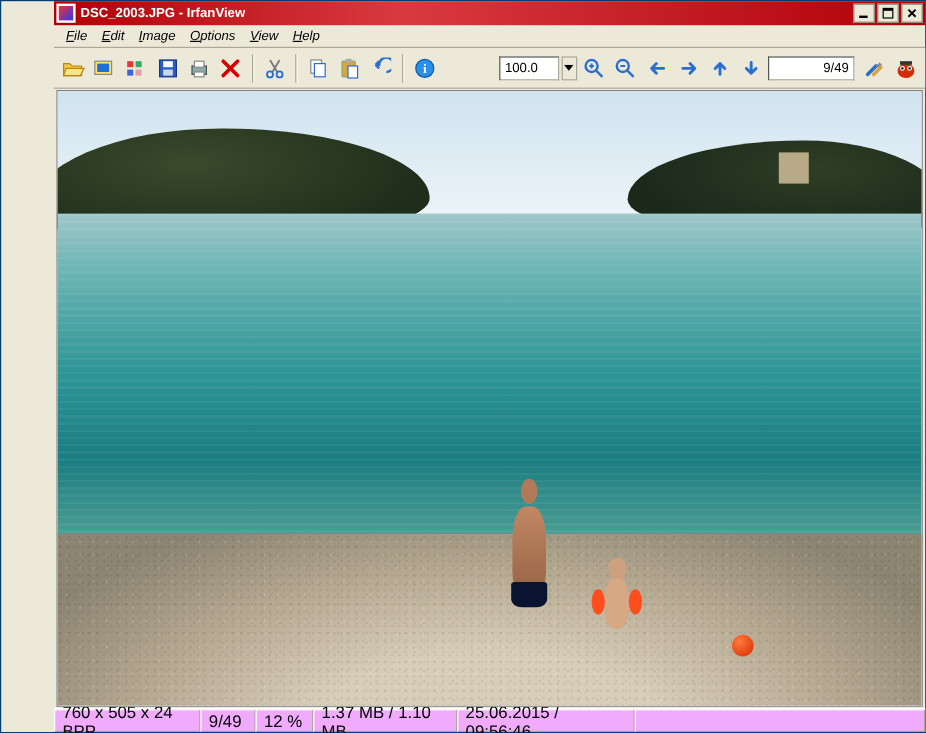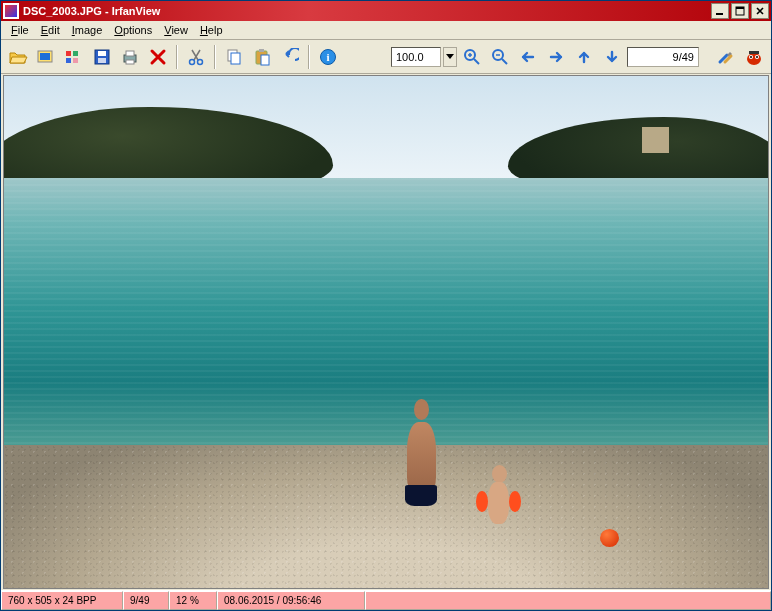--- a/index.html
+++ b/index.html
@@ -1,24 +1,24 @@
 <!DOCTYPE html>
 <html><head>
 <meta charset="utf-8">
 <style>
 * { box-sizing: border-box; margin: 0; padding: 0; }
 body { font-family: Tahoma, Arial, sans-serif; font-size: 11px; background: #ece9d8; width: 772px; height: 611px; overflow: hidden; }
-.window { width: 772px; height: 611px; border: 1px solid #003c74; display: flex; flex-direction: column; background: #ece9d8; }
+.window { width: 772px; height: 611px; border: 1px solid #003c74; display: flex; flex-direction: column; background: #ece9d8; padding-left: 44px; }
 .titlebar { height: 20px; background: linear-gradient(to right, #b00007, #d83a40 40%, #b00007); display: flex; align-items: center; padding: 0 2px; color: #fff; font-weight: bold; font-size: 11px; }
 .titlebar .appicon { width: 16px; height: 16px; margin-right: 4px; background: #fff; display: inline-block; position: relative; }
 .titlebar .appicon::before { content: ""; position: absolute; inset: 2px; background: linear-gradient(135deg,#e33,#33e); }
 .titlebar .title { flex: 1; }
 .titlebar .winbtn { width: 18px; height: 16px; background: #ece9d8; border: 1px solid #878573; margin-left: 2px; display: flex; align-items: center; justify-content: center; cursor: pointer; font-size: 10px; font-weight: bold; color: #000; }
 .menubar { height: 19px; display: flex; align-items: center; padding: 0 4px; border-bottom: 1px solid #aca899; }
-.menubar .mitem { padding: 1px 6px; cursor: pointer; }
+.menubar .mitem { padding: 1px 6px; cursor: pointer; font-style: italic; }
 .menubar .mitem span { text-decoration: underline; }
 .toolbar { height: 34px; display: flex; align-items: center; padding: 0 4px; gap: 2px; border-bottom: 1px solid #aca899; background: #ece9d8; }
 .tbtn { width: 26px; height: 26px; display: flex; align-items: center; justify-content: center; cursor: pointer; border: 1px solid transparent; }
 .tsep { width: 2px; height: 24px; border-left: 1px solid #aca899; border-right: 1px solid #fff; margin: 0 3px; }
 .zoomfield { width: 50px; height: 20px; border: 1px inset #aca899; background: #fff; font-size: 11px; padding: 2px 4px; margin-left: 48px; }
 .dropbtn { width: 14px; height: 20px; background: #ece9d8; border: 1px solid #aca899; display: flex; align-items: center; justify-content: center; cursor: pointer; }
 .pagefield { width: 72px; height: 20px; border: 1px inset #aca899; background: #fff; font-size: 11px; padding: 2px 4px; text-align: right; }
 .viewport { flex: 1; background: #fff; border: 1px solid #808080; margin: 1px 2px; position: relative; overflow: hidden; }
 .photo { position: absolute; inset: 0; }
 .sky { position: absolute; left: 0; right: 0; top: 0; height: 22%; background: linear-gradient(to bottom,#d0e3ef,#eef5f9); }
@@ -33,21 +33,21 @@
 .man .torso { position: absolute; left: 30%; top: 25%; width: 42%; height: 45%; background: linear-gradient(to bottom,#c08762,#9a6648); border-radius: 40% 40% 20% 20%; }
 .man .head { position: absolute; left: 40%; top: 10%; width: 22%; height: 14%; background: #b07a58; border-radius: 50%; }
 .man .trunks { position: absolute; left: 28%; top: 66%; width: 46%; height: 14%; background: #0a1330; border-radius: 10% 10% 30% 30%; }
 .child { position: absolute; left: 62%; bottom: 10%; width: 5.5%; height: 15%; }
 .child .body { position: absolute; left: 25%; top: 28%; width: 50%; height: 55%; background: #d8a783; border-radius: 40%; }
 .child .head { position: absolute; left: 33%; top: 6%; width: 36%; height: 24%; background: #cfa07d; border-radius: 50%; }
 .child .float-l, .child .float-r { position: absolute; top: 40%; width: 28%; height: 28%; background: #ff4e1e; border-radius: 50%; }
 .child .float-l { left: -3%; } .child .float-r { right: -3%; }
 .ball { position: absolute; left: 78%; bottom: 8%; width: 2.5%; height: 3.5%; background: radial-gradient(circle at 35% 30%, #ff7a3a, #d62a00); border-radius: 50%; }
 .statusbar { height: 20px; display: flex; align-items: stretch; border-top: 1px solid #fff; }
-.status-cell { border: 1px solid #aca899; border-top-color: #fff; border-left-color: #fff; padding: 2px 6px; display: flex; align-items: center; font-size: 10px; background: #fca5a5; }
+.status-cell { border: 1px solid #aca899; border-top-color: #fff; border-left-color: #fff; padding: 2px 6px; display: flex; align-items: center; font-size: 14px; background: #f0abfc; }
 .status-cell.grow { flex: 1; }
 svg { display: block; }
 </style>
 </head>
 <body>
 
 <div class="window">
 
   <div class="titlebar">
     <span class="appicon"></span>
@@ -234,17 +234,18 @@
           <div class="float-r"></div>
         </div>
       <div class="ball"></div>
     </div>
   </div>
 
   <div class="statusbar">
     <div class="status-cell" style="width:122px">760 x 505 x 24 BPP</div>
     <div class="status-cell" style="width:46px">9/49</div>
     <div class="status-cell" style="width:48px">12 %</div>
-    <div class="status-cell" style="width:148px">08.06.2015 / 09:56:46</div>
+    <div class="status-cell" style="width:120px">1.37 MB / 1.10 MB</div>
+    <div class="status-cell" style="width:148px">25.06.2015 / 09:56:46</div>
     <div class="status-cell grow"></div>
   </div>
 
 </div>
 
 </body></html>

